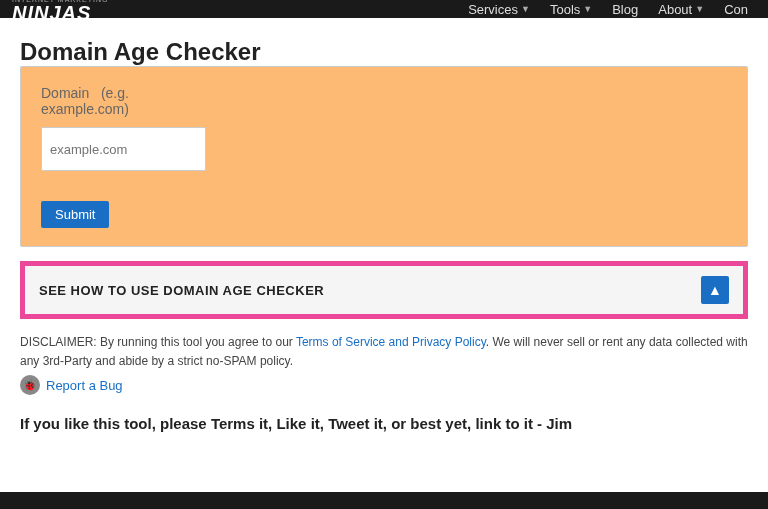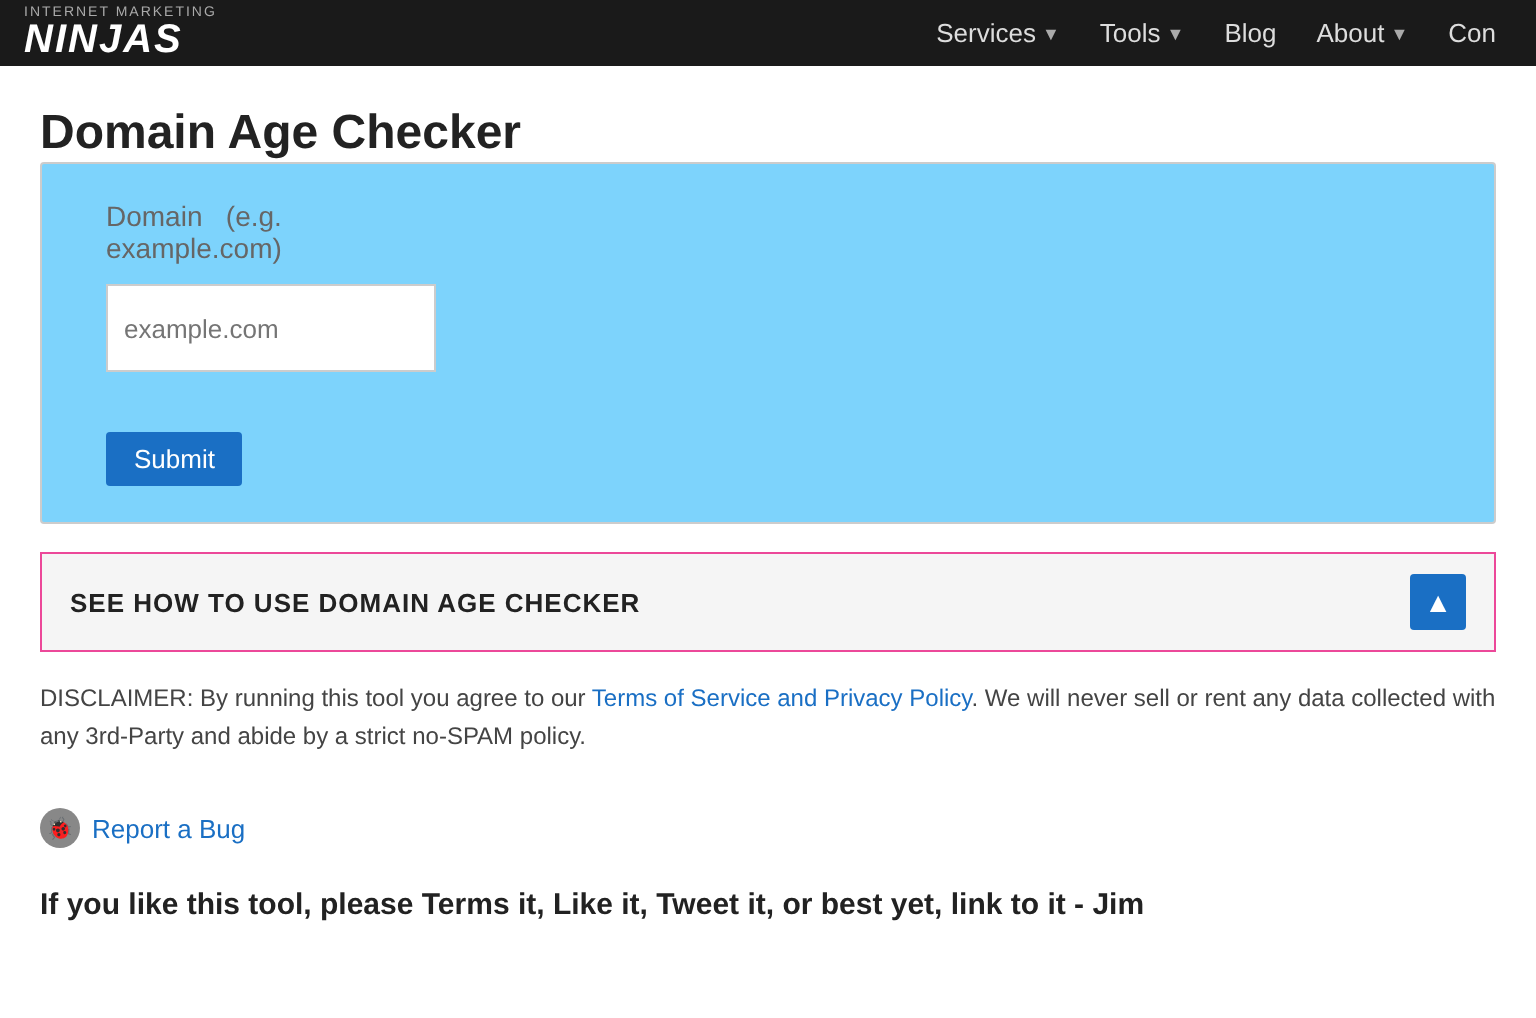--- a/index.html
+++ b/index.html
@@ -3,21 +3,21 @@
   <meta charset="utf-8">
   <style>
     * { margin: 0; padding: 0; box-sizing: border-box; }
     body { font-family: Arial, sans-serif; font-size: 14px; color: #333; background: #fff; width: 768px; overflow-x: hidden; }
 
     
     nav {
       background: #1a1a1a;
       display: flex;
       align-items: center;
-      height: 33px;
+      height: 18px;
       padding: 0 12px;
     }
     .nav-logo {
       display: flex;
       flex-direction: column;
       margin-right: auto;
       line-height: 1;
       text-decoration: none;
     }
     .nav-logo-top {
@@ -60,22 +60,22 @@
 
     .page-title {
       font-size: 24px;
       font-weight: bold;
       color: #222;
     }
 
     
     .tool-box {
       border: 1px solid #ccc;
-      background: #7dd3fc;
-      padding: 18px 32px;
+      background: #fdba74;
+      padding: 18px 20px;
       margin-bottom: 14px;
       border-radius: 2px;
     }
     .tool-box-label {
       font-size: 14px;
       color: #333;
       margin-bottom: 10px;
     }
     .tool-box-label span {
       color: #666;
@@ -100,21 +100,21 @@
       cursor: pointer;
       border-radius: 2px;
       margin-top: 20px;
     }
 
     
     .video-accordion {
       display: flex;
       align-items: center;
       justify-content: space-between;
-      border: 1px solid #ec4899;
+      border: 5px solid #ec4899;
       background: #f5f5f5;
       padding: 10px 14px;
       margin-bottom: 14px;
       cursor: pointer;
     }
     .video-accordion-label {
       font-size: 13px;
       font-weight: bold;
       letter-spacing: 0.5px;
       color: #222;
@@ -131,21 +131,21 @@
       font-size: 14px;
       cursor: pointer;
       border-radius: 2px;
     }
 
     
     .disclaimer {
       font-size: 12px;
       color: #444;
       line-height: 1.6;
-      margin-bottom: 26px;
+      margin-bottom: 4px;
     }
     .disclaimer a {
       color: #1a6fc4;
       text-decoration: none;
     }
 
     
     .report-bug {
       display: flex;
       align-items: center;

